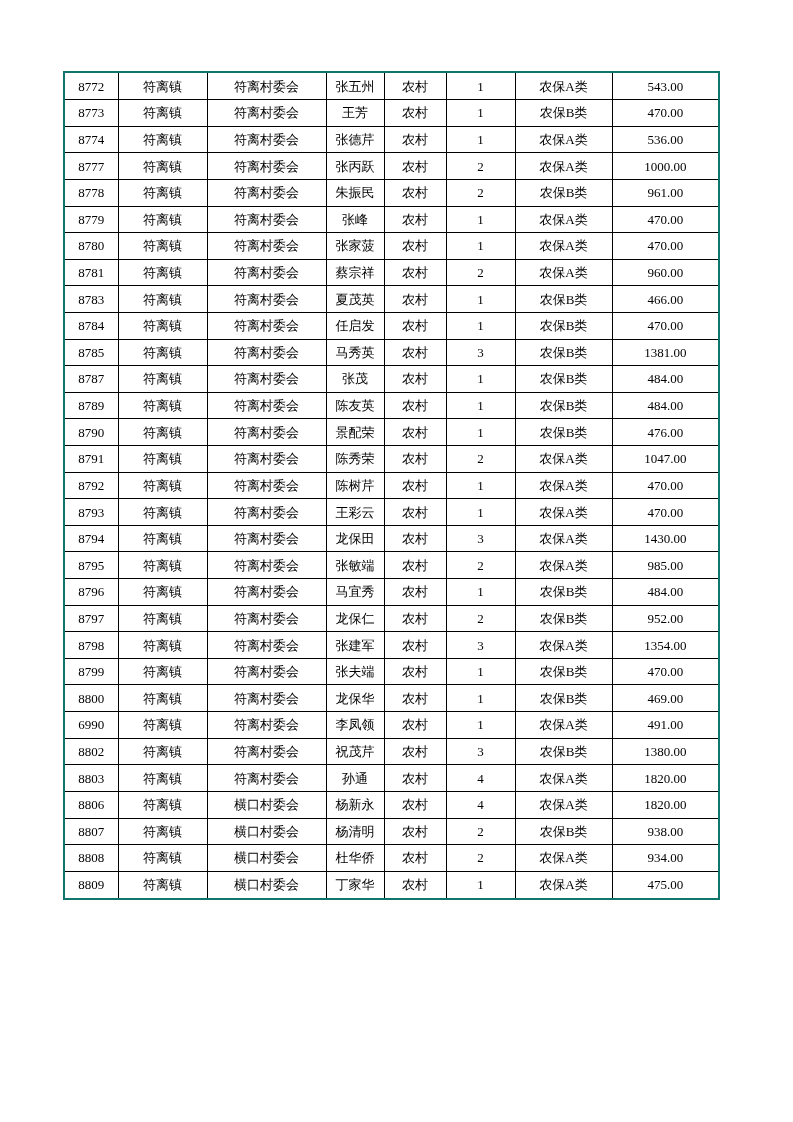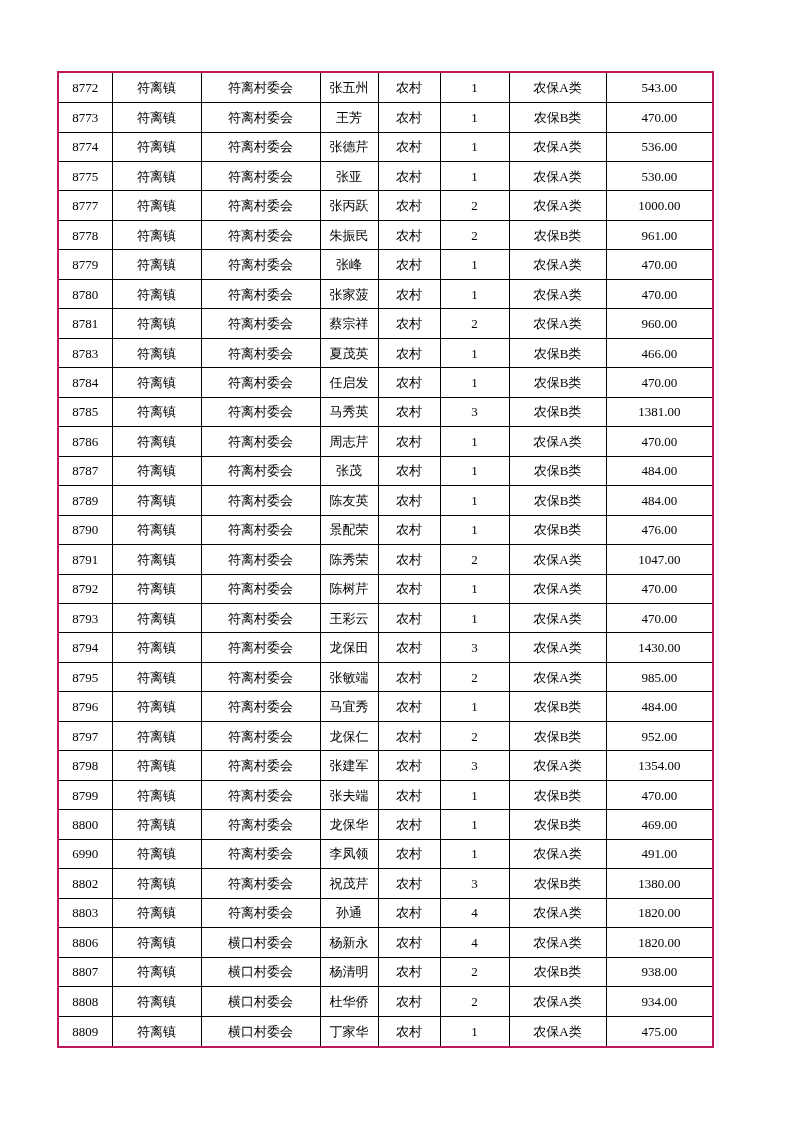--- a/index.html
+++ b/index.html
@@ -6,27 +6,27 @@
   .page {
     position: relative;
     width: 793px;
     height: 1122px;
     background: #ffffff;
     font-family: "Liberation Serif", "DejaVu Serif", serif;
     overflow: hidden;
   }
   table.data {
     position: absolute;
-    left: 57px;
+    left: 63px;
     top: 71px;
     width: 655px;
-    height: 977px;
+    height: 829px;
     border-collapse: collapse;
     table-layout: fixed;
-    border: 2px solid #be185d;
+    border: 2px solid #0f766e;
   }
   table.data td {
     border: 1px solid #000000;
     text-align: center;
     vertical-align: middle;
     font-size: 13px;
     color: #000000;
     padding: 0;
     white-space: nowrap;
     overflow: hidden;
@@ -81,30 +81,20 @@
           <td>8774</td>
           <td>符离镇</td>
           <td>符离村委会</td>
           <td>张德芹</td>
           <td>农村</td>
           <td>1</td>
           <td>农保A类</td>
           <td>536.00</td>
         </tr>
         <tr>
-          <td>8775</td>
-          <td>符离镇</td>
-          <td>符离村委会</td>
-          <td>张亚</td>
-          <td>农村</td>
-          <td>1</td>
-          <td>农保A类</td>
-          <td>530.00</td>
-        </tr>
-        <tr>
           <td>8777</td>
           <td>符离镇</td>
           <td>符离村委会</td>
           <td>张丙跃</td>
           <td>农村</td>
           <td>2</td>
           <td>农保A类</td>
           <td>1000.00</td>
         </tr>
         <tr>
@@ -169,30 +159,20 @@
         </tr>
         <tr>
           <td>8785</td>
           <td>符离镇</td>
           <td>符离村委会</td>
           <td>马秀英</td>
           <td>农村</td>
           <td>3</td>
           <td>农保B类</td>
           <td>1381.00</td>
-        </tr>
-        <tr>
-          <td>8786</td>
-          <td>符离镇</td>
-          <td>符离村委会</td>
-          <td>周志芹</td>
-          <td>农村</td>
-          <td>1</td>
-          <td>农保A类</td>
-          <td>470.00</td>
         </tr>
         <tr>
           <td>8787</td>
           <td>符离镇</td>
           <td>符离村委会</td>
           <td>张茂</td>
           <td>农村</td>
           <td>1</td>
           <td>农保B类</td>
           <td>484.00</td>

